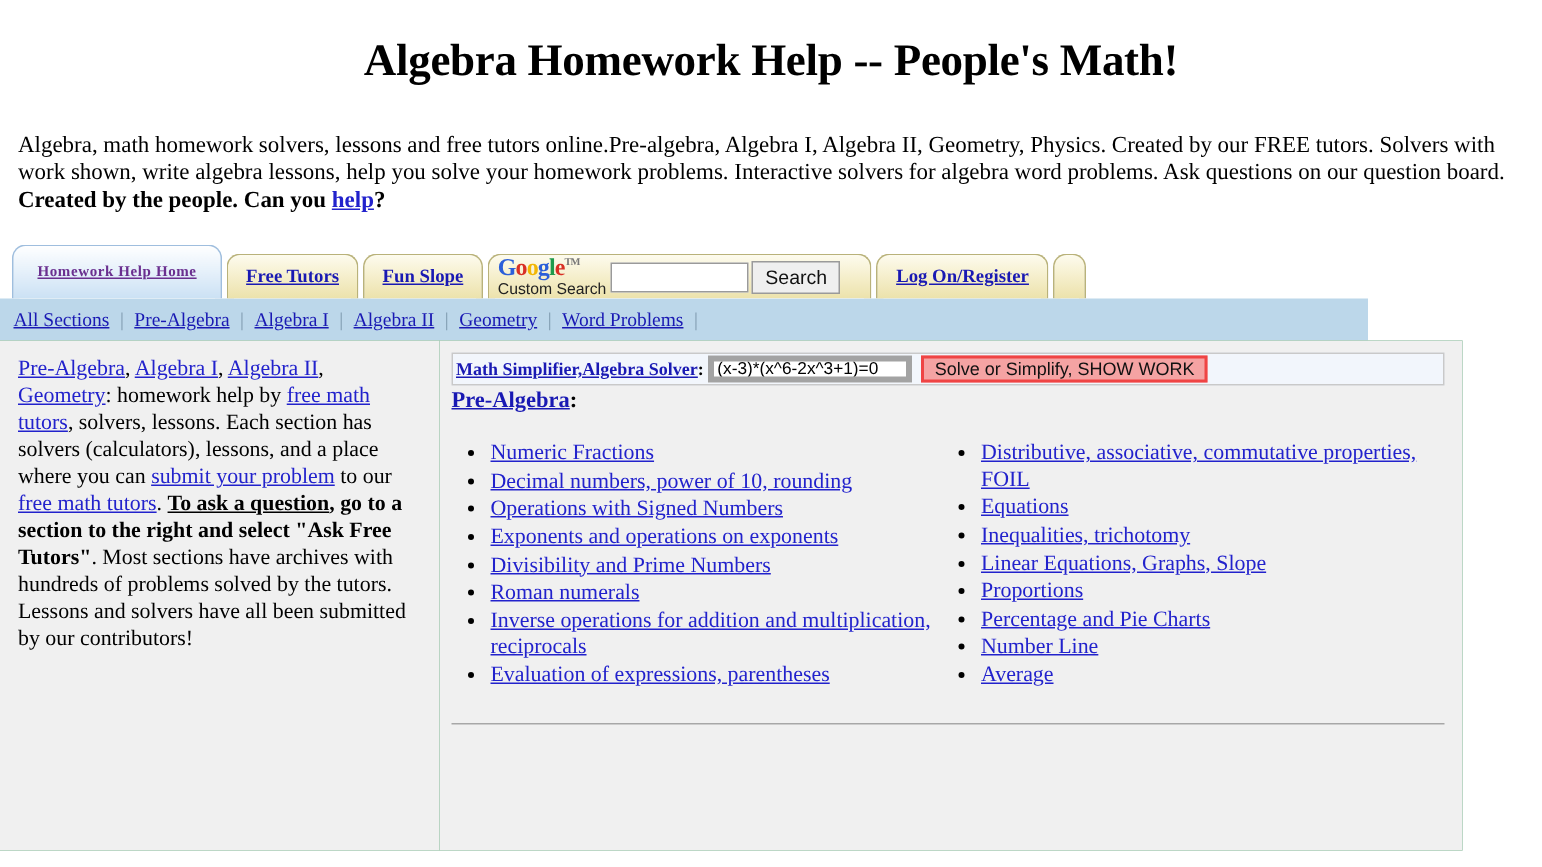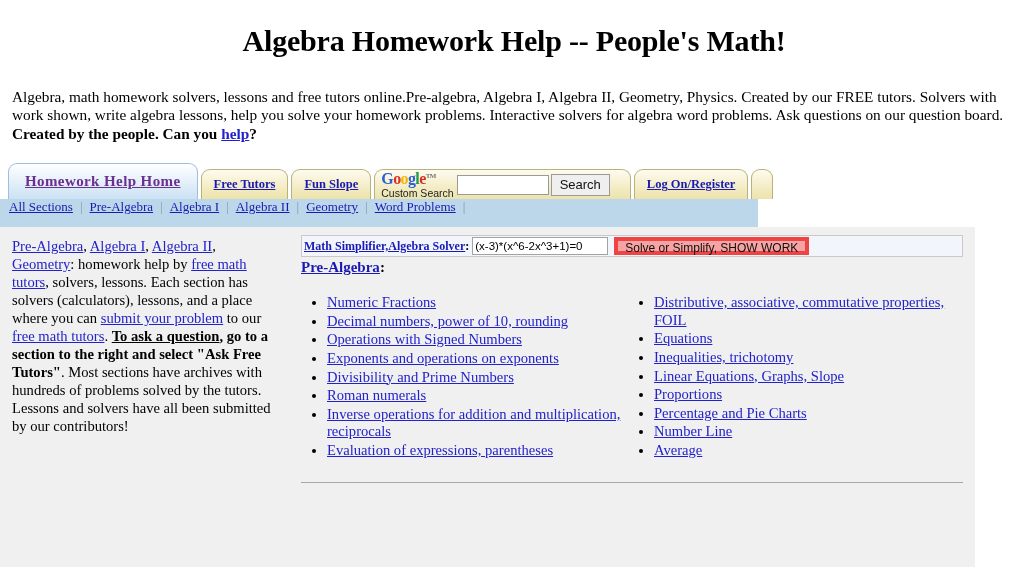--- a/index.html
+++ b/index.html
@@ -61,21 +61,21 @@
   .tab a { color: #1919b3; font-weight: bold; text-decoration: underline; }
   .tab.active {
     height: 36px;
     padding: 0 16px;
     border: 1px solid #9fbede;
     border-bottom: none;
     background: linear-gradient(to bottom, #ffffff 0%, #eaf3fb 40%, #cbe1f4 100%);
   }
   .tab.active a {
     color: #6a2f8f;
-    font-size: 15px;
+    font-size: 10px;
     font-weight: bold;
     letter-spacing: 0.4px;
   }
   .tab.google {
     padding: 0 20px 0 6px;
     align-items: center;
   }
   .tab.stub { width: 22px; padding: 0; }
 
   .glogo {
@@ -116,25 +116,25 @@
     border: 1px solid #9a9a9a;
     background: #efefef;
     font-family: "Liberation Sans", sans-serif;
     font-size: 13px;
     color: #111;
     cursor: pointer;
   }
 
   
   .subnav {
-    width: 758px;
+    width: 912px;
     height: 28px;
     background: #bcd7ea;
     display: flex;
-    align-items: flex-start;
+    align-items: center;
     padding-left: 9px;
     font-size: 13px;
   }
   .subnav a { color: #1919b3; }
   .subnav .sep { color: #7d99ad; margin: 0 7px; }
 
   
   .content {
     display: flex;
     width: 975px;
@@ -164,31 +164,31 @@
     background: #f2f6fc;
     height: 22px;
     padding: 0 2px;
     margin-bottom: 0;
   }
   .solver-label { font-size: 12px; font-weight: bold; white-space: nowrap; }
   .solver-label a { color: #1919b3; }
   .solver-input {
     width: 136px; height: 18px;
     margin-left: 3px;
-    border: 1px solid #a3a3a3;
+    border: 4px solid #a3a3a3;
     background: #fff;
     font-family: "Liberation Sans", sans-serif;
     font-size: 11.5px;
     padding: 0 2px;
   }
   .solver-btn {
     height: 18px;
     margin-left: 6px;
     padding: 0 7px;
-    border: 4px solid #ef4444;
+    border: 2px solid #ef4444;
     background: #f5a3a3;
     font-family: "Liberation Sans", sans-serif;
     font-size: 12px;
     color: #111;
     cursor: pointer;
     white-space: nowrap;
   }
 
   .section-head {
     font-size: 15px;

